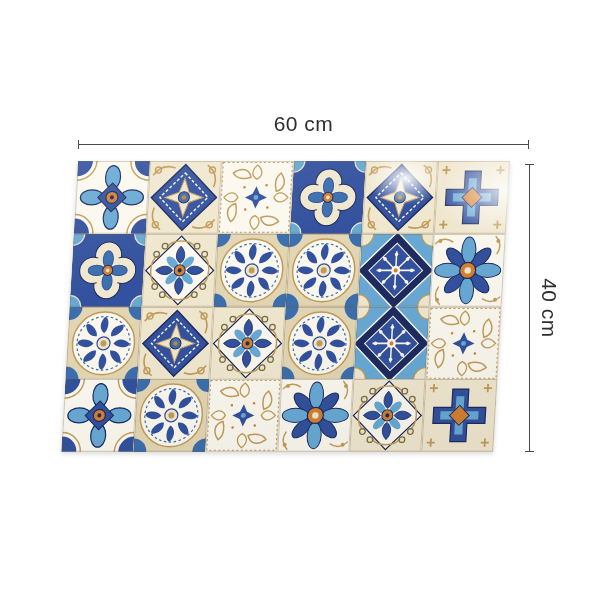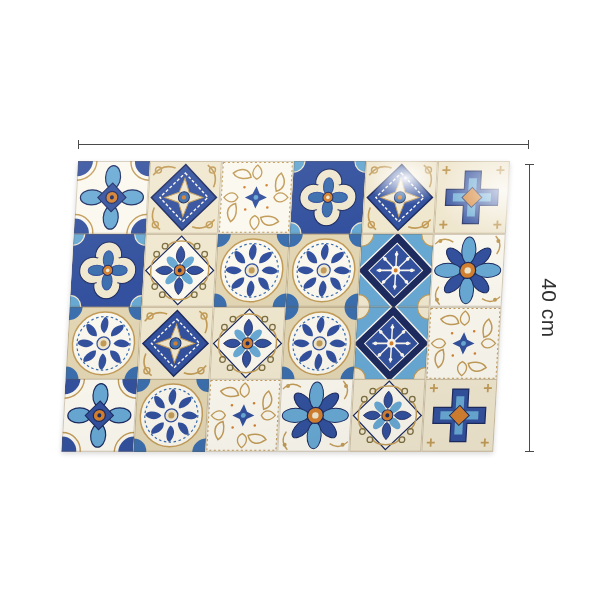--- a/index.html
+++ b/index.html
@@ -46,20 +46,21 @@
       radial-gradient(ellipse 55px 38px at 76% 6%, rgba(255,255,255,0.95), rgba(255,255,255,0) 70%),
       radial-gradient(ellipse 95px 70px at 99% 10%, rgba(255,255,255,0.8), rgba(255,255,255,0) 72%),
       linear-gradient(165deg, rgba(255,255,255,0.10) 0%, rgba(255,255,255,0) 35%, rgba(0,0,0,0.05) 100%);
   }
 </style>
 </head>
 <body>
 
 <div class="stage">
 
+  <div class="dim-label dim-label-top">60 cm</div>
 
   <div class="dim-line dim-line-top">
     <span class="tick tick-v tick-left"></span>
     <span class="tick tick-v tick-right"></span>
   </div>
 
   <div class="mat-wrap">
     <div class="mat-grid" id="mat-grid">
         <div class="tile">
           <svg viewBox="0 0 72 72" preserveAspectRatio="none" xmlns="http://www.w3.org/2000/svg">

